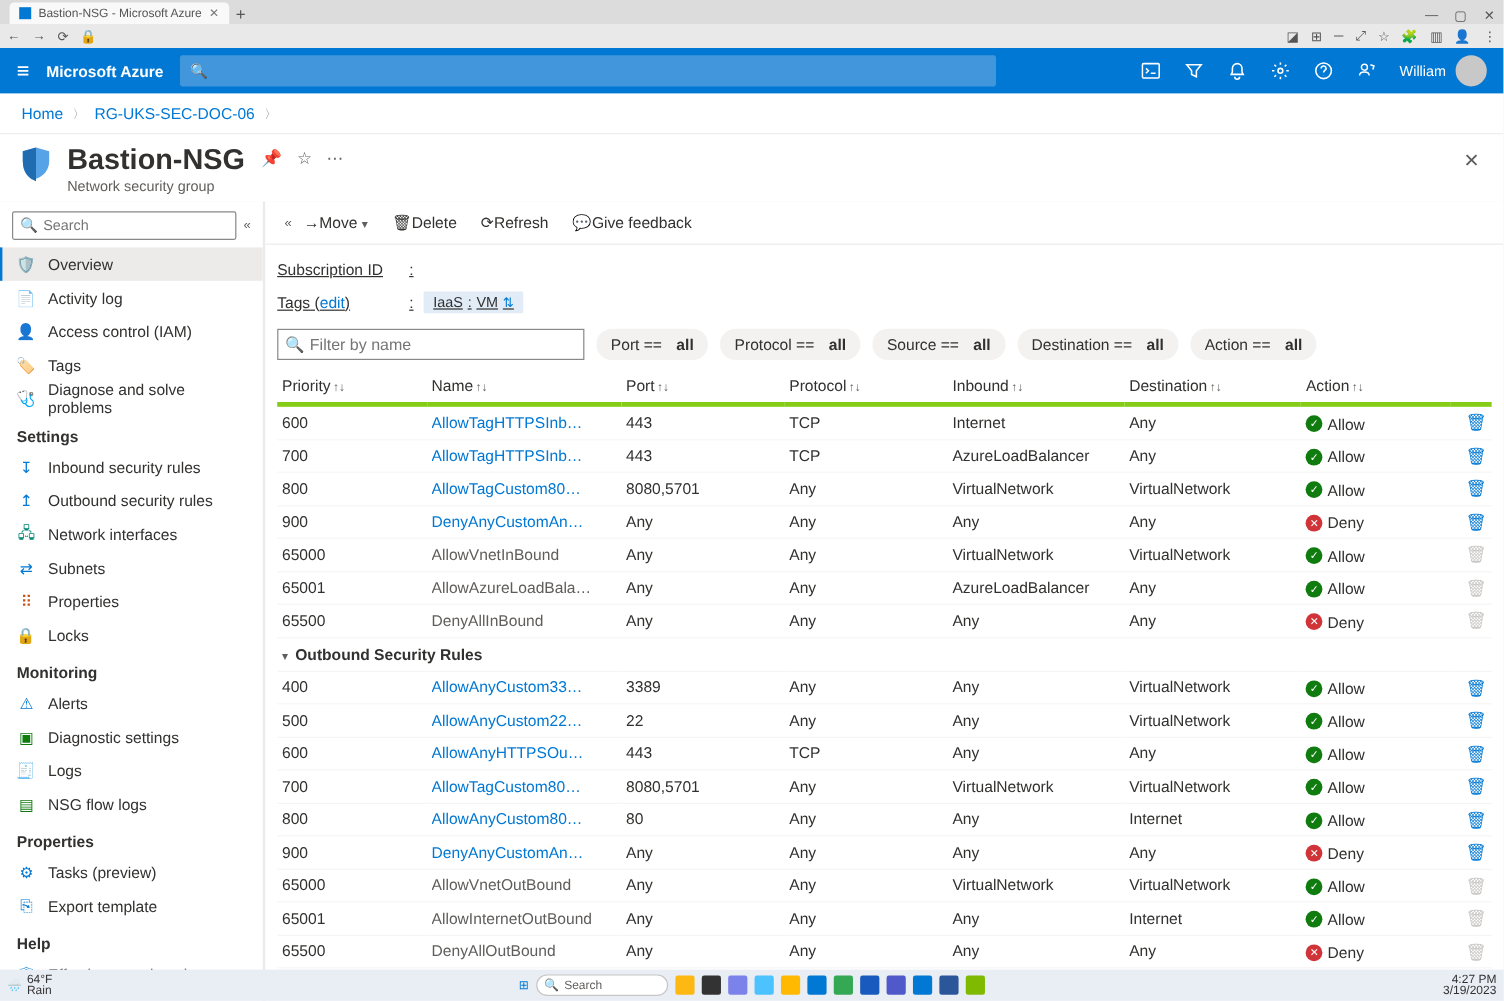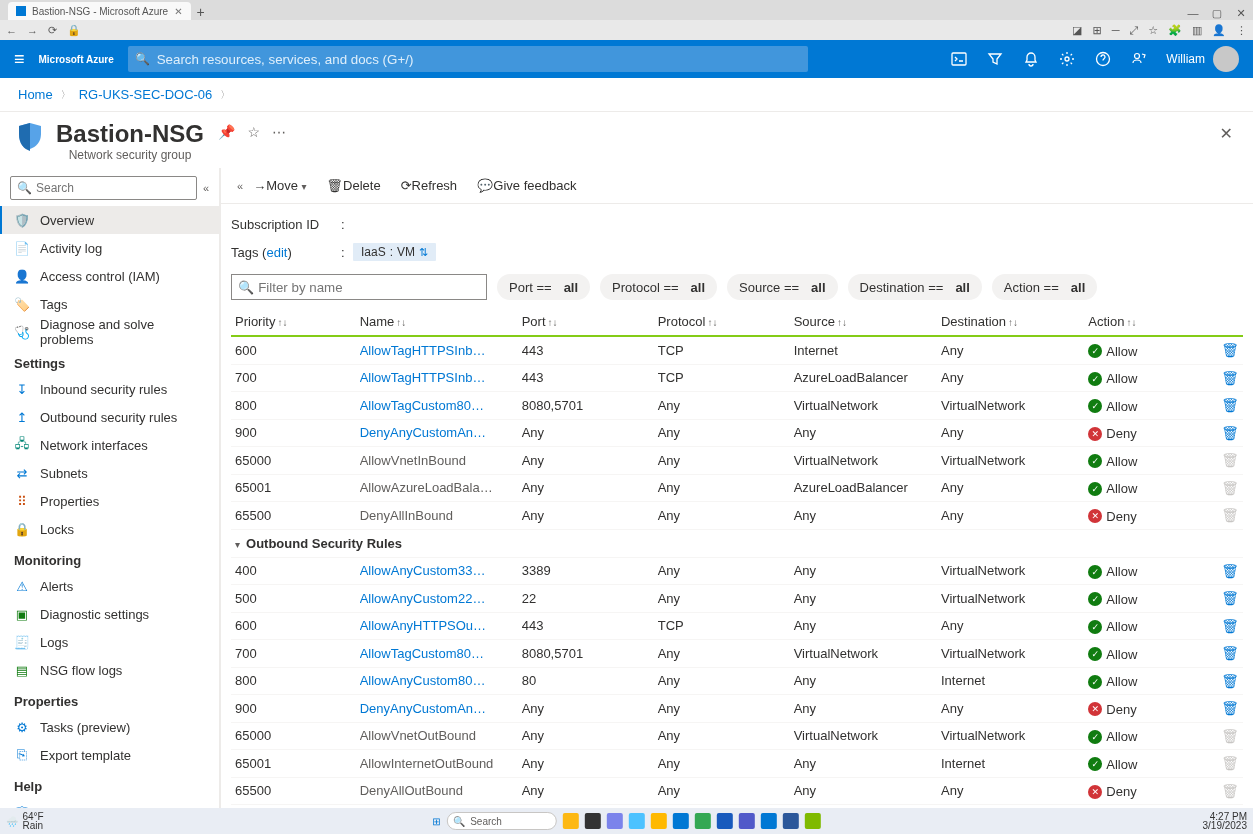--- a/index.html
+++ b/index.html
@@ -13,21 +13,21 @@
 .tab .close { color: #777; cursor: pointer; }
 .newtab { margin-left: 6px; color: #555; font-size: 14px; cursor: pointer; }
 .win-controls { margin-left: auto; display: flex; }
 .win-controls span { width: 24px; text-align: center; font-size: 11px; color: #555; cursor: pointer; }
 .url-bar { height: 20px; display: flex; align-items: center; padding: 0 6px; gap: 10px; font-size: 11px; color: #555; }
 .url-bar .ub-right { margin-left: auto; display: flex; gap: 10px; }
 
 
 .az-top { height: 38px; background: #0078d4; color: #fff; display: flex; align-items: center; padding: 0 14px; gap: 14px; }
 .az-ham { font-size: 18px; cursor: pointer; }
-.az-brand { font-weight: 600; font-size: 10px; }
+.az-brand { font-weight: 600; font-size: 13px; }
 .az-search { flex: 1; max-width: 680px; height: 26px; background: #4196dc; border-radius: 2px; display: flex; align-items: center; padding: 0 8px; gap: 6px; color: #e6f1fa; font-size: 12px; }
 .az-search input { background: transparent; border: none; outline: none; color: #fff; width: 100%; }
 .az-search input::placeholder { color: #dfeffb; }
 .az-icons { margin-left: auto; display: flex; align-items: center; gap: 18px; }
 .az-icons .ic { width: 18px; height: 18px; display: inline-flex; align-items: center; justify-content: center; cursor: pointer; }
 .az-user { display: flex; align-items: center; gap: 8px; font-size: 12px; }
 .az-avatar { width: 26px; height: 26px; border-radius: 50%; background: #c8c8c8; }
 
 
 .crumb { height: 34px; background: #fff; display: flex; align-items: center; padding: 0 18px; gap: 8px; font-size: 13px; border-bottom: 1px solid #edebe9; }
@@ -39,47 +39,47 @@
 .side-search-row { padding: 8px 10px 6px 10px; display: flex; align-items: center; gap: 6px; }
 .side-search { flex: 1; height: 24px; border: 1px solid #8a8886; border-radius: 2px; display: flex; align-items: center; padding: 0 6px; gap: 4px; font-size: 12px; color: #605e5c; }
 .side-search input { border: none; outline: none; width: 100%; font-size: 12px; }
 .side-collapse { color: #605e5c; font-size: 11px; cursor: pointer; }
 .side-item { height: 28px; display: flex; align-items: center; gap: 10px; padding: 0 14px; font-size: 13px; color: #323130; cursor: pointer; }
 .side-item.selected { background: #edebe9; border-left: 2px solid #0078d4; padding-left: 12px; }
 .side-section { padding: 10px 14px 4px 14px; font-size: 13px; color: #323130; font-weight: 600; }
 .si-icon { width: 16px; height: 16px; display: inline-flex; align-items: center; justify-content: center; font-size: 13px; }
 .side-scroll { overflow-y: auto; flex: 1; }
 .shield { width: 32px; height: 32px; }
-.title-block { display: flex; flex-direction: column; align-items: center; }
+.title-block { display: flex; flex-direction: column; }
 .title-h { font-size: 24px; font-weight: 600; }
 .title-sub { font-size: 12px; color: #605e5c; }
 .title-acts { display: flex; gap: 12px; align-items: center; margin-left: 4px; margin-top: 4px; color: #605e5c; }
 .title-acts span { cursor: pointer; font-size: 14px; }
 .title-close { margin-left: auto; color: #605e5c; cursor: pointer; font-size: 16px; padding: 4px; }
 
 
-.ess { padding: 6px 10px 0 10px; font-size: 13px; }
+.ess { padding: 6px 10px 0 10px; font-size: 13px; text-decoration: underline; }
 .ess-row { display: flex; align-items: center; height: 28px; }
 .ess-label { width: 110px; color: #323130; }
 .ess-colon { width: 12px; }
 .ess-link { color: #0078d4; cursor: pointer; }
 .tag-chip { background: #e1ecf7; padding: 2px 8px; font-size: 12px; display: inline-flex; align-items: center; gap: 4px; border-radius: 1px; }
 .tag-chip .swap { color: #0078d4; font-size: 11px; }
 
 
 .filter-row { display: flex; gap: 10px; align-items: center; padding: 8px 10px; }
 .fname { width: 256px; height: 26px; border: 1px solid #8a8886; display: flex; align-items: center; padding: 0 6px; gap: 4px; font-size: 13px; }
 .fname input { border: none; outline: none; width: 100%; }
 .pill { height: 26px; border-radius: 14px; background: #f3f2f1; padding: 0 12px; display: flex; align-items: center; font-size: 13px; color: #323130; cursor: pointer; }
 .pill b { font-weight: 600; margin-left: 12px; }
 
 
 .tbl-wrap { flex: 1; overflow: auto; padding: 0 10px 10px 10px; }
 .tbl { width: 100%; border-collapse: collapse; font-size: 13px; }
-.tbl th { text-align: left; font-weight: 400; color: #323130; padding: 6px 4px; border-bottom: 2px solid #84cc16; white-space: nowrap; }
+.tbl th { text-align: left; font-weight: 400; color: #323130; padding: 6px 4px; border-bottom: 4px solid #84cc16; white-space: nowrap; }
 .tbl th .sort { color: #605e5c; font-size: 10px; margin-left: 2px; }
 .tbl td { padding: 5px 4px; border-bottom: 1px solid #f6f5f4; white-space: nowrap; }
 .section-row td { font-size: 13px; padding: 6px 4px; }
 .section-row .chev { color: #605e5c; font-size: 10px; margin-right: 6px; }
 .rule-link { color: #0078d4; cursor: pointer; max-width: 130px; overflow: hidden; text-overflow: ellipsis; display: inline-block; vertical-align: bottom; }
 .rule-default { color: #605e5c; max-width: 135px; overflow: hidden; text-overflow: ellipsis; display: inline-block; vertical-align: bottom; }
 .act { display: inline-flex; align-items: center; gap: 4px; }
 .chk { width: 14px; height: 14px; border-radius: 50%; display: inline-flex; align-items: center; justify-content: center; color: #fff; font-size: 9px; }
 .chk.allow { background: #107c10; }
 .chk.deny  { background: #d13438; }
@@ -148,21 +148,20 @@
       <span>⋮</span>
     </div>
   </div>
 </div>
 
 <div class="az-top">
   <span class="az-ham">≡</span>
   <span class="az-brand">Microsoft Azure</span>
   <div class="az-search">
     <span>🔍</span>
-    <input placeholder="Search resources, services, and docs (G+/)" style="">
   </div>
   <div class="az-icons">
     <span class="ic">
         <svg width="16" height="16">
           <rect x="1" y="2" width="14" height="12" rx="1" fill="none" stroke="#fff" stroke-width="1.3"></rect>
           <path d="M4 6l2 2-2 2M8 10h4" stroke="#fff" stroke-width="1.3" fill="none"></path>
         </svg>
       </span>
     <span class="ic">
         <svg width="16" height="16">
@@ -352,21 +351,21 @@
     </div>
 
     <div class="tbl-wrap">
       <table class="tbl">
         <thead>
           <tr>
             <th class="col-pri"><span>Priority</span><span class="sort">↑↓</span></th>
             <th class="col-name"><span>Name</span><span class="sort">↑↓</span></th>
             <th class="col-port"><span>Port</span><span class="sort">↑↓</span></th>
             <th class="col-proto"><span>Protocol</span><span class="sort">↑↓</span></th>
-            <th class="col-src"><span>Source</span><span class="sort">↑↓</span></th>
+            <th class="col-src"><span>Inbound</span><span class="sort">↑↓</span></th>
             <th class="col-dst"><span>Destination</span><span class="sort">↑↓</span></th>
             <th class="col-act"><span>Action</span><span class="sort">↑↓</span></th>
             <th class="col-del"></th>
           </tr>
         </thead>
         <tbody id="rules-body">
             <tr>
               <td>600</td>
               <td><span class="rule-link">AllowTagHTTPSInbound...</span></td>
               <td>443</td>

